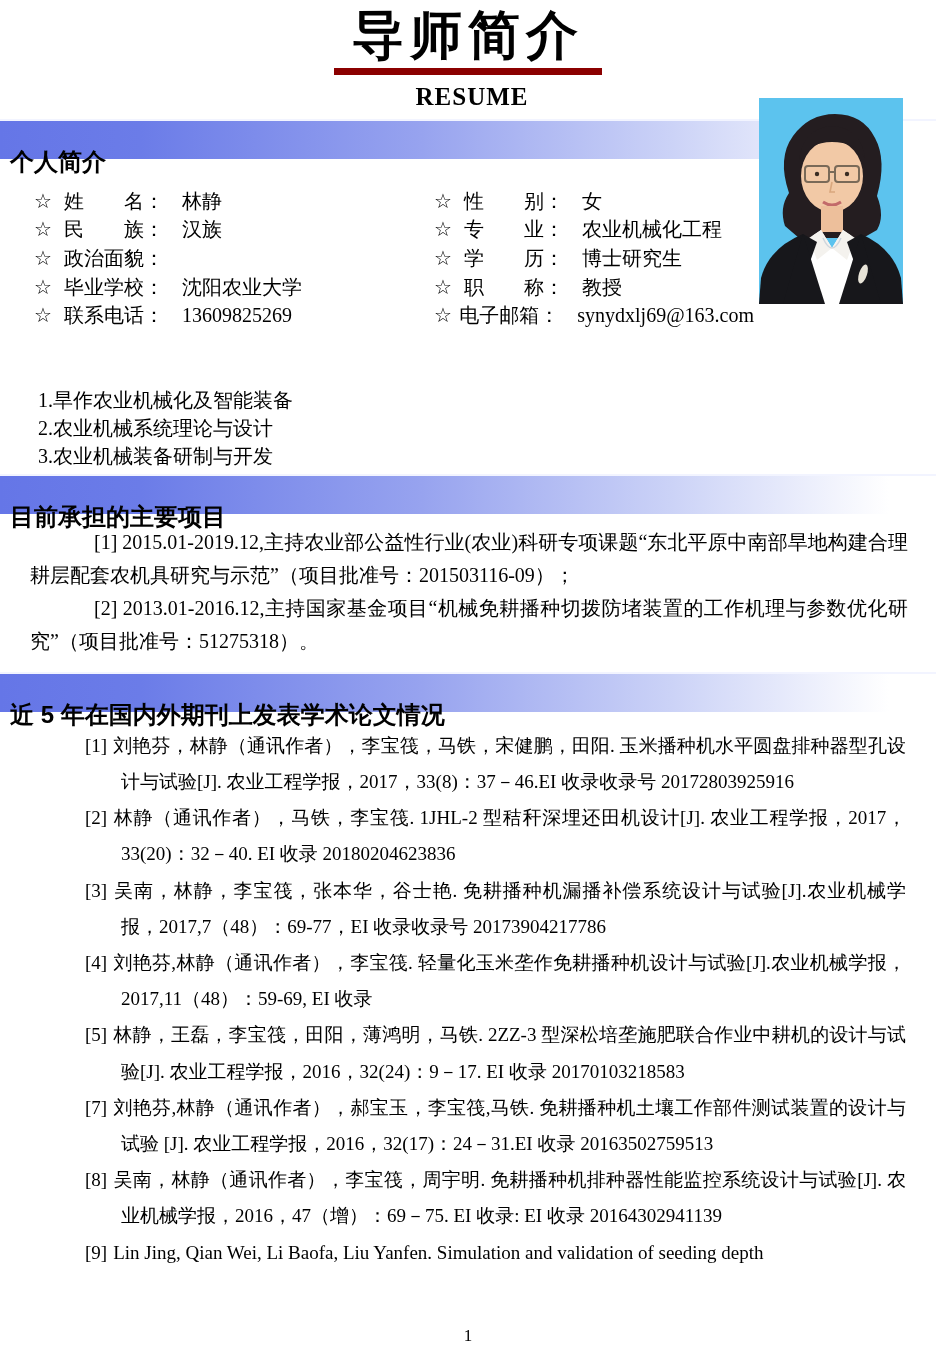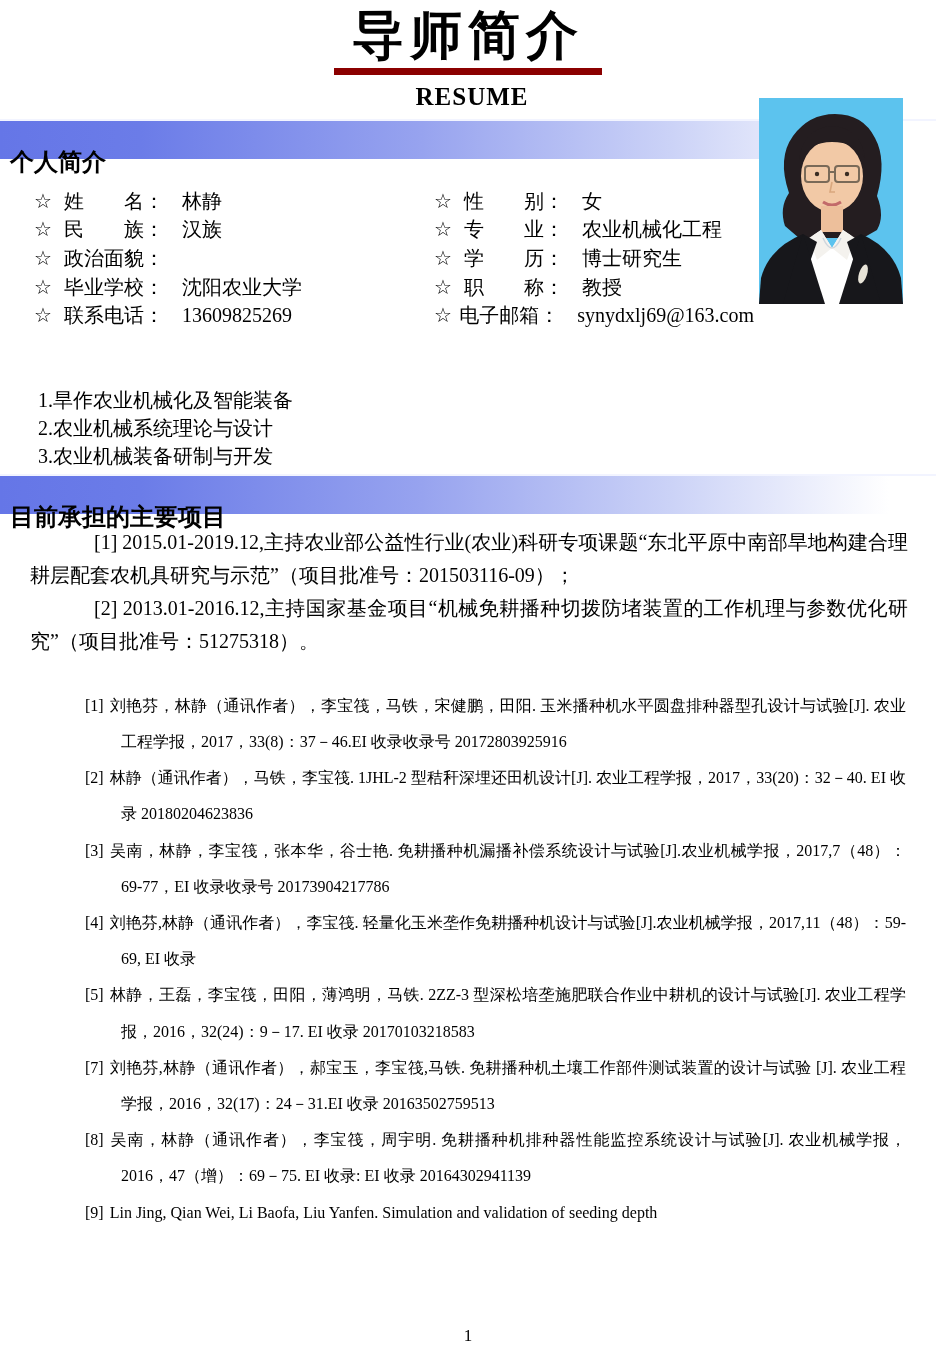--- a/index.html
+++ b/index.html
@@ -62,21 +62,21 @@
   .research div { font-size:20px; line-height:28px; }
   
   .projects { padding:12px 28px 10px 30px; height:158px; }
   .projects p {
     font-size:20px; line-height:33px; text-align:justify;
     text-indent:64px;
   }
   
   .papers { padding:16px 30px 0 85px; }
   .paper {
-    font-size:16px; line-height:36.2px; text-align:justify;
+    font-size:19px; line-height:36.2px; text-align:justify;
     padding-left:36px; text-indent:-36px;
   }
   .paper .pnum { padding-right:6px; }
   .paper.english { font-family:"Liberation Serif","DejaVu Serif",serif; }
   
   .footer {
     position:absolute; bottom:10px; left:0; width:100%;
     text-align:center; font-size:17px;
   }
 </style>
@@ -198,20 +198,23 @@
   </div>
 
   <div class="bar">
     <span>目前承担的主要项目</span>
   </div>
   <div class="projects">
     <p>[1] 2015.01-2019.12,主持农业部公益性行业(农业)科研专项课题“东北平原中南部旱地构建合理耕层配套农机具研究与示范”（项目批准号：201503116-09）；</p>
     <p>[2] 2013.01-2016.12,主持国家基金项目“机械免耕播种切拨防堵装置的工作机理与参数优化研究”（项目批准号：51275318）。</p>
   </div>
 
+  <div class="bar">
+    <span>近 5 年在国内外期刊上发表学术论文情况</span>
+  </div>
   <div class="papers">
     <p class="paper"><span class="pnum">[1]</span><span>刘艳芬，林静（通讯作者），李宝筏，马铁，宋健鹏，田阳. 玉米播种机水平圆盘排种器型孔设计与试验[J]. 农业工程学报，2017，33(8)：37－46.EI 收录收录号 20172803925916</span></p>
     <p class="paper"><span class="pnum">[2]</span><span>林静（通讯作者），马铁，李宝筏. 1JHL-2 型秸秆深埋还田机设计[J]. 农业工程学报，2017，33(20)：32－40. EI 收录 20180204623836</span></p>
     <p class="paper"><span class="pnum">[3]</span><span>吴南，林静，李宝筏，张本华，谷士艳. 免耕播种机漏播补偿系统设计与试验[J].农业机械学报，2017,7（48）：69-77，EI 收录收录号 20173904217786</span></p>
     <p class="paper"><span class="pnum">[4]</span><span>刘艳芬,林静（通讯作者），李宝筏. 轻量化玉米垄作免耕播种机设计与试验[J].农业机械学报，2017,11（48）：59-69, EI 收录</span></p>
     <p class="paper"><span class="pnum">[5]</span><span>林静，王磊，李宝筏，田阳，薄鸿明，马铁. 2ZZ-3 型深松培垄施肥联合作业中耕机的设计与试验[J]. 农业工程学报，2016，32(24)：9－17. EI 收录 20170103218583</span></p>
     <p class="paper"><span class="pnum">[7]</span><span>刘艳芬,林静（通讯作者），郝宝玉，李宝筏,马铁. 免耕播种机土壤工作部件测试装置的设计与试验 [J]. 农业工程学报，2016，32(17)：24－31.EI 收录 20163502759513</span></p>
     <p class="paper"><span class="pnum">[8]</span><span>吴南，林静（通讯作者），李宝筏，周宇明. 免耕播种机排种器性能监控系统设计与试验[J]. 农业机械学报，2016，47（增）：69－75. EI 收录: EI 收录 20164302941139</span></p>
     <p class="paper english"><span class="pnum">[9]</span><span>Lin Jing, Qian Wei, Li Baofa, Liu Yanfen. Simulation and validation of seeding depth</span></p>
   </div>

